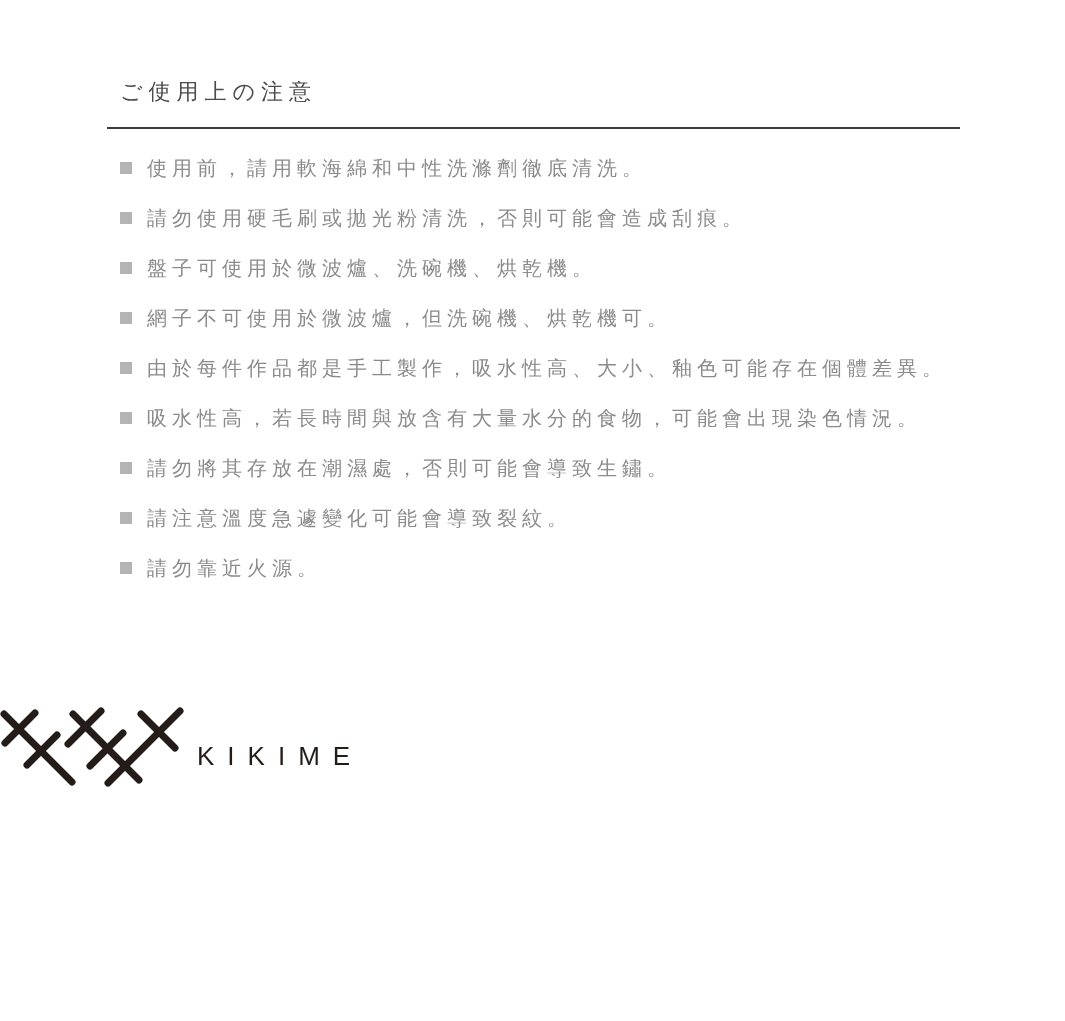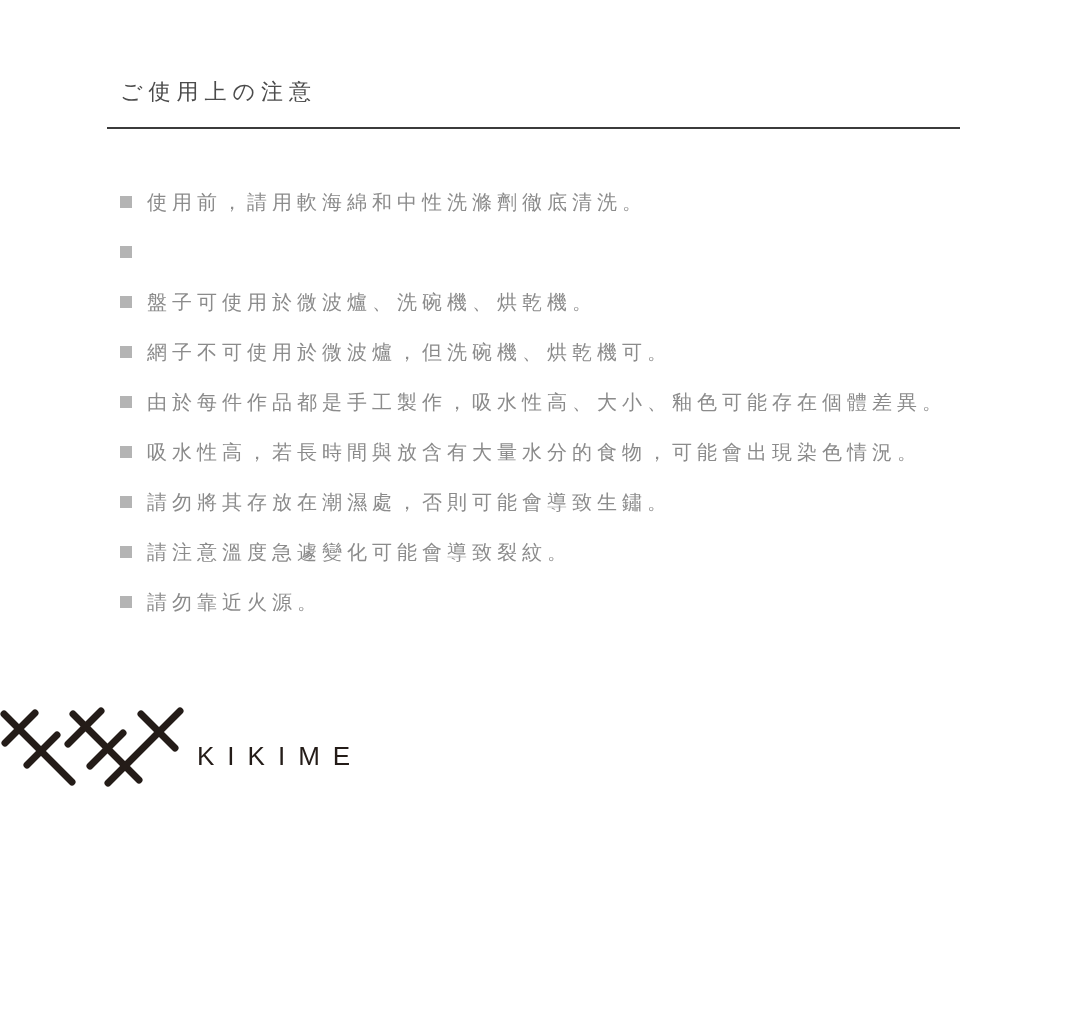--- a/index.html
+++ b/index.html
@@ -21,21 +21,21 @@
   .page-title{
     position:absolute;left:120px;top:62px;
     font-size:22px;font-weight:500;letter-spacing:6px;
     color:var(--c-title);line-height:1.3;
   }
   .title-rule{
     position:absolute;left:107px;top:111px;width:853px;height:2px;
     background:var(--c-rule);
   }
   .notes-list{
-    position:absolute;left:120px;top:142px;list-style:none;margin-top:34px;
+    position:absolute;left:120px;top:142px;list-style:none;
   }
   .note-item{
     display:flex;align-items:center;height:20px;margin-bottom:30px;
   }
   .bullet-square{
     flex:0 0 auto;width:12px;height:12px;background:var(--c-bullet);
     margin-right:15px;
   }
   .note-text{
     font-size:20px;letter-spacing:5px;color:var(--c-body);
@@ -65,20 +65,21 @@
   <div class="title-rule"></div>
 
   <ul class="notes-list">
     <li class="note-item">
       <span class="bullet-square"></span>
       <span class="note-text">使用前，請用軟海綿和中性洗滌劑徹底清洗。</span>
     </li>
 
     <li class="note-item">
       <span class="bullet-square"></span>
+      <span class="note-text">請勿使用硬毛刷或拋光粉清洗，否則可能會造成刮痕。</span>
     </li>
 
     <li class="note-item">
       <span class="bullet-square"></span>
       <span class="note-text">盤子可使用於微波爐、洗碗機、烘乾機。</span>
     </li>
 
     <li class="note-item">
       <span class="bullet-square"></span>
       <span class="note-text">網子不可使用於微波爐，但洗碗機、烘乾機可。</span>

